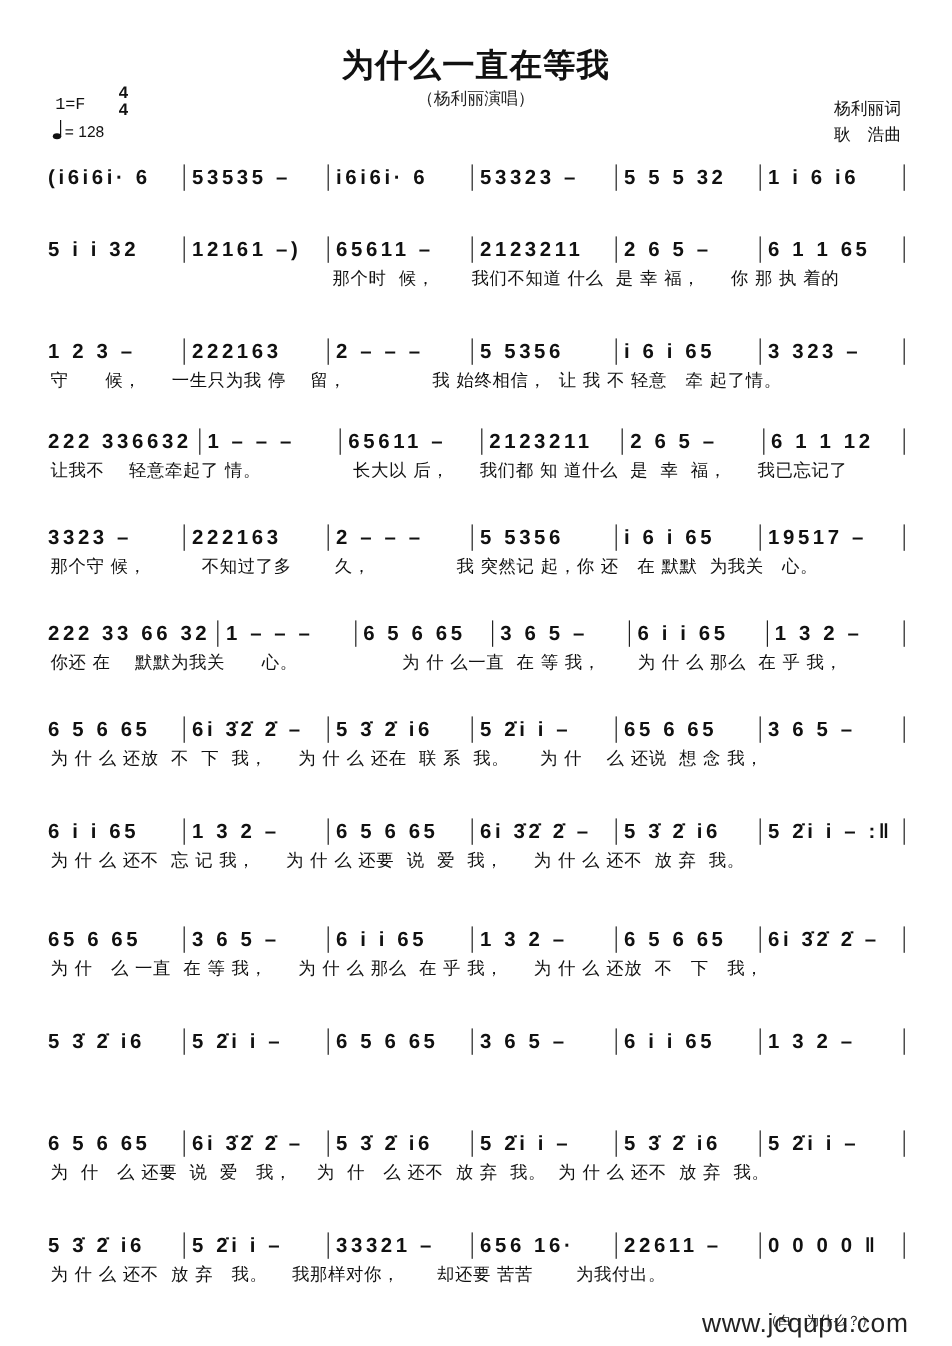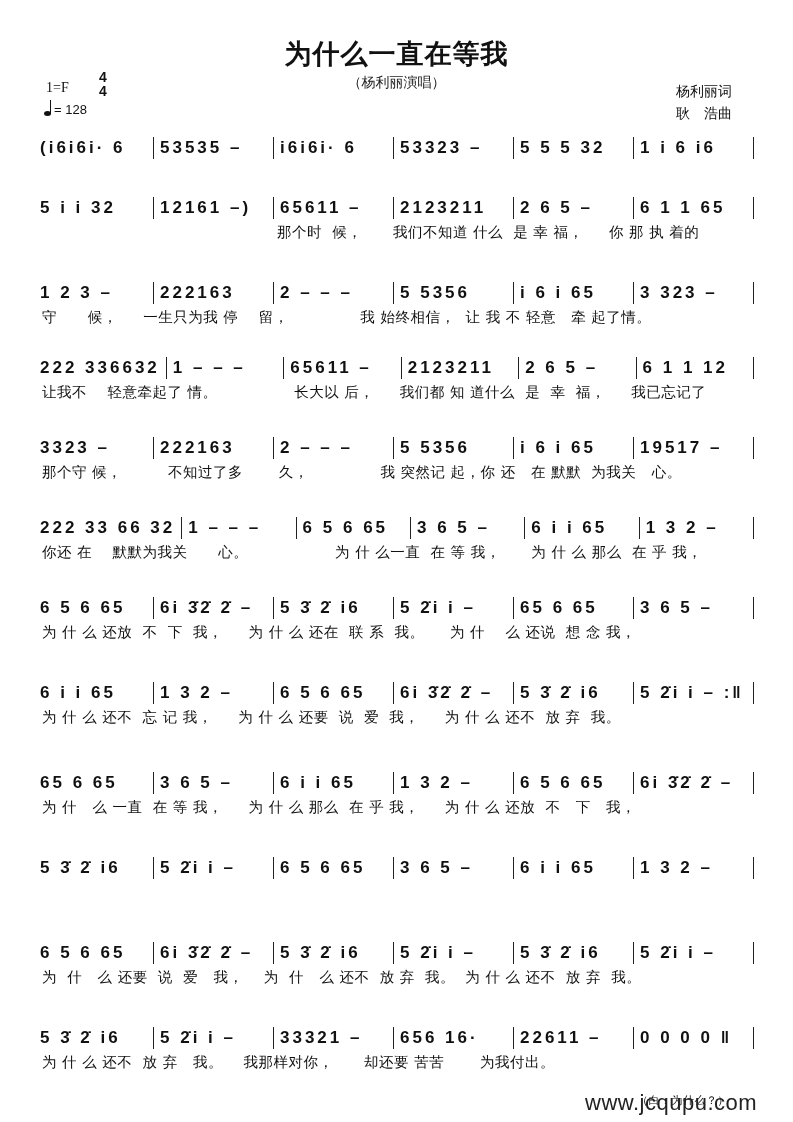--- a/index.html
+++ b/index.html
@@ -1,24 +1,24 @@
 <!DOCTYPE html>
 <html><head>
 <meta charset="utf-8">
 <style>
   html, body { margin:0; padding:0; background:#ffffff; }
   body { width:793px; height:1122px; position:relative; overflow:hidden; color:#111; font-family:"DejaVu Sans", sans-serif; }
   .title { position:absolute; top:36px; left:0; width:793px; text-align:center; font-size:27px; font-weight:bold; letter-spacing:1px; }
   .subtitle { position:absolute; top:74px; left:0; width:793px; text-align:center; font-size:14px; color:#222; }
-  .key { position:absolute; top:80px; left:46px; font-family:Liberation Serif, serif; font-size:14px; }
+  .key { position:absolute; top:80px; left:46px; font-family:Liberation Mono, monospace; font-size:14px; }
   .timesig { position:absolute; top:70px; left:99px; font-family:"Liberation Sans", sans-serif; font-weight:bold; font-size:14px; line-height:14px; text-align:center; }
   .tempo { position:absolute; top:102px; left:44px; font-family:"Liberation Sans", sans-serif; font-size:13px; display:flex; align-items:center; gap:3px;text-align:right; }
   .tempo .note { display:inline-block; width:7px; height:5px; background:#111; border-radius:50%; position:relative; top:4px; }
   .tempo .note::after { content:""; position:absolute; left:6px; bottom:2px; width:1px; height:14px; background:#111; }
-  .credits { position:absolute; top:80px; left:676px; font-size:14px; line-height:22px; }
+  .credits { position:absolute; top:80px; left:695px; font-size:14px; line-height:22px; }
   .row { position:absolute; left:40px; width:720px; }
   .notes { display:flex; align-items:center; height:30px; font-family:"Liberation Sans", sans-serif; font-weight:bold; font-size:17px; white-space:pre; }
   .lyrics { height:24px; font-size:14.5px; white-space:pre; letter-spacing:0.5px; padding-left:2px; color:#111; }
   .bar { display:inline-block; width:1px; height:22px; background:#222; margin:0 6px; }
   .measure { display:inline-block; flex:1; letter-spacing:3px; }
   .watermark { position:absolute; top:1090px; left:585px; font-family:"Liberation Sans", sans-serif; font-size:22px; color:#222; letter-spacing:0.5px; }
   .note-aside { font-size:11px;margin-top:40px; }
 </style>
 </head>
 <body>

